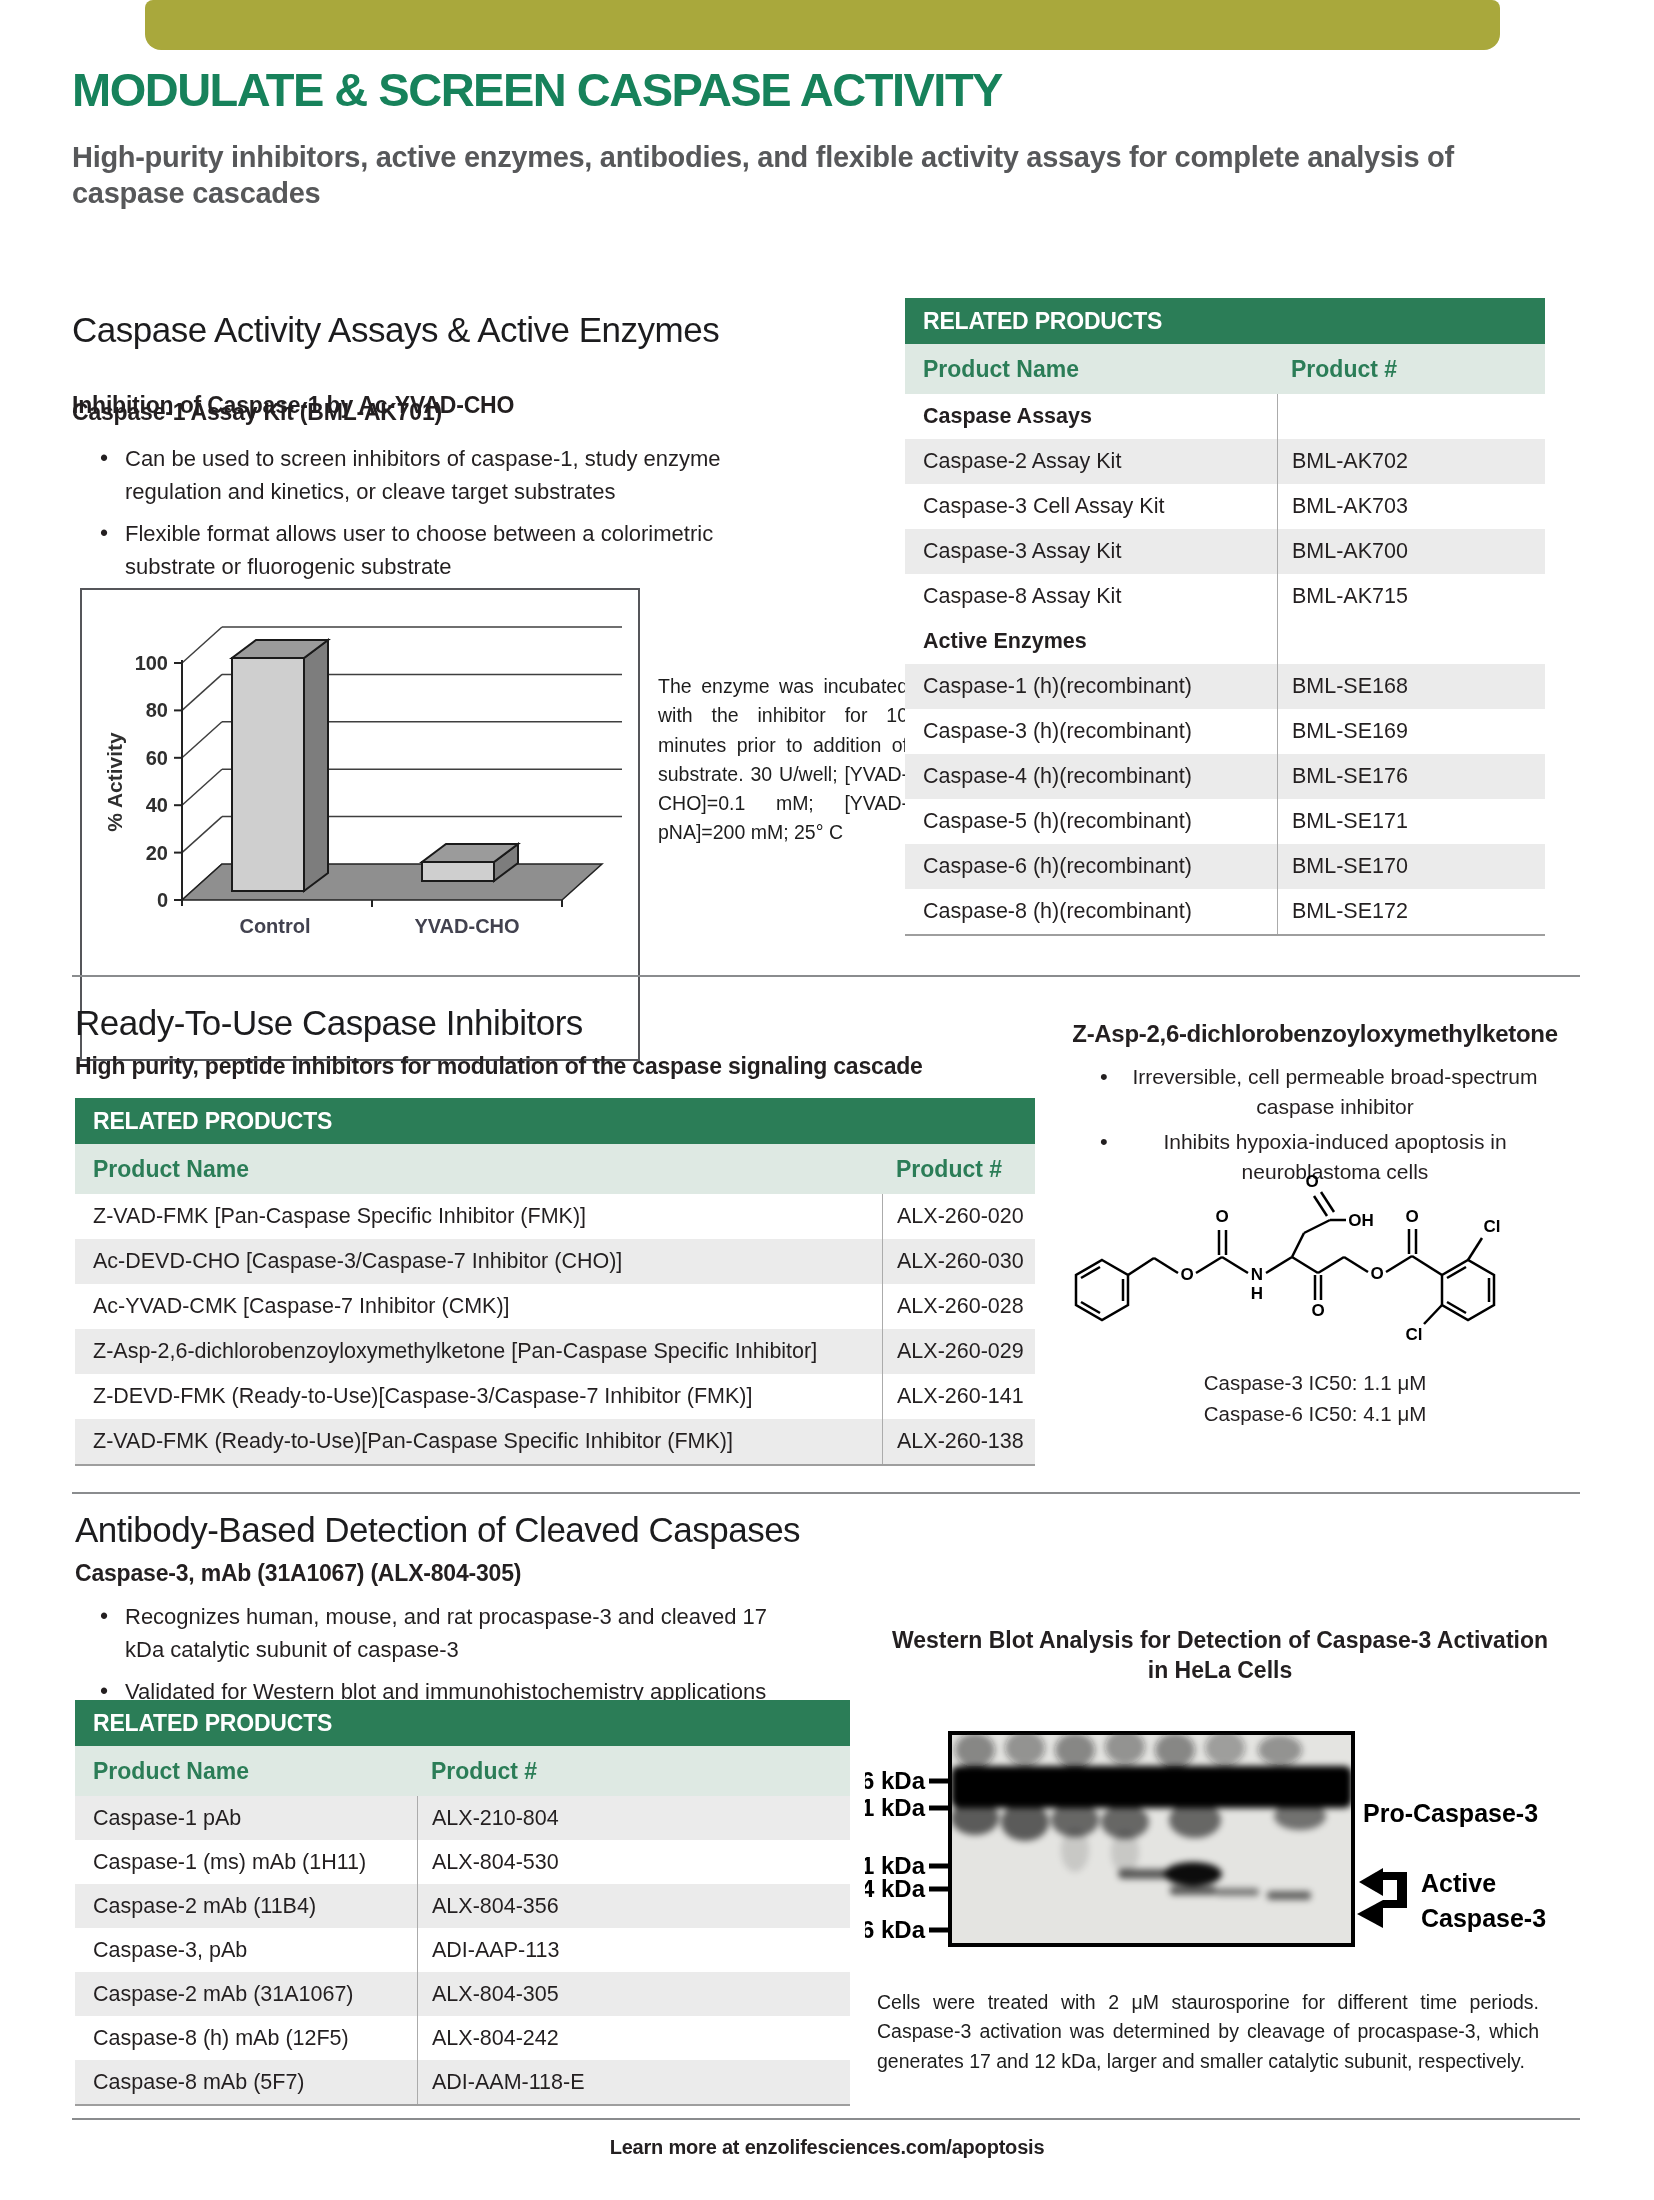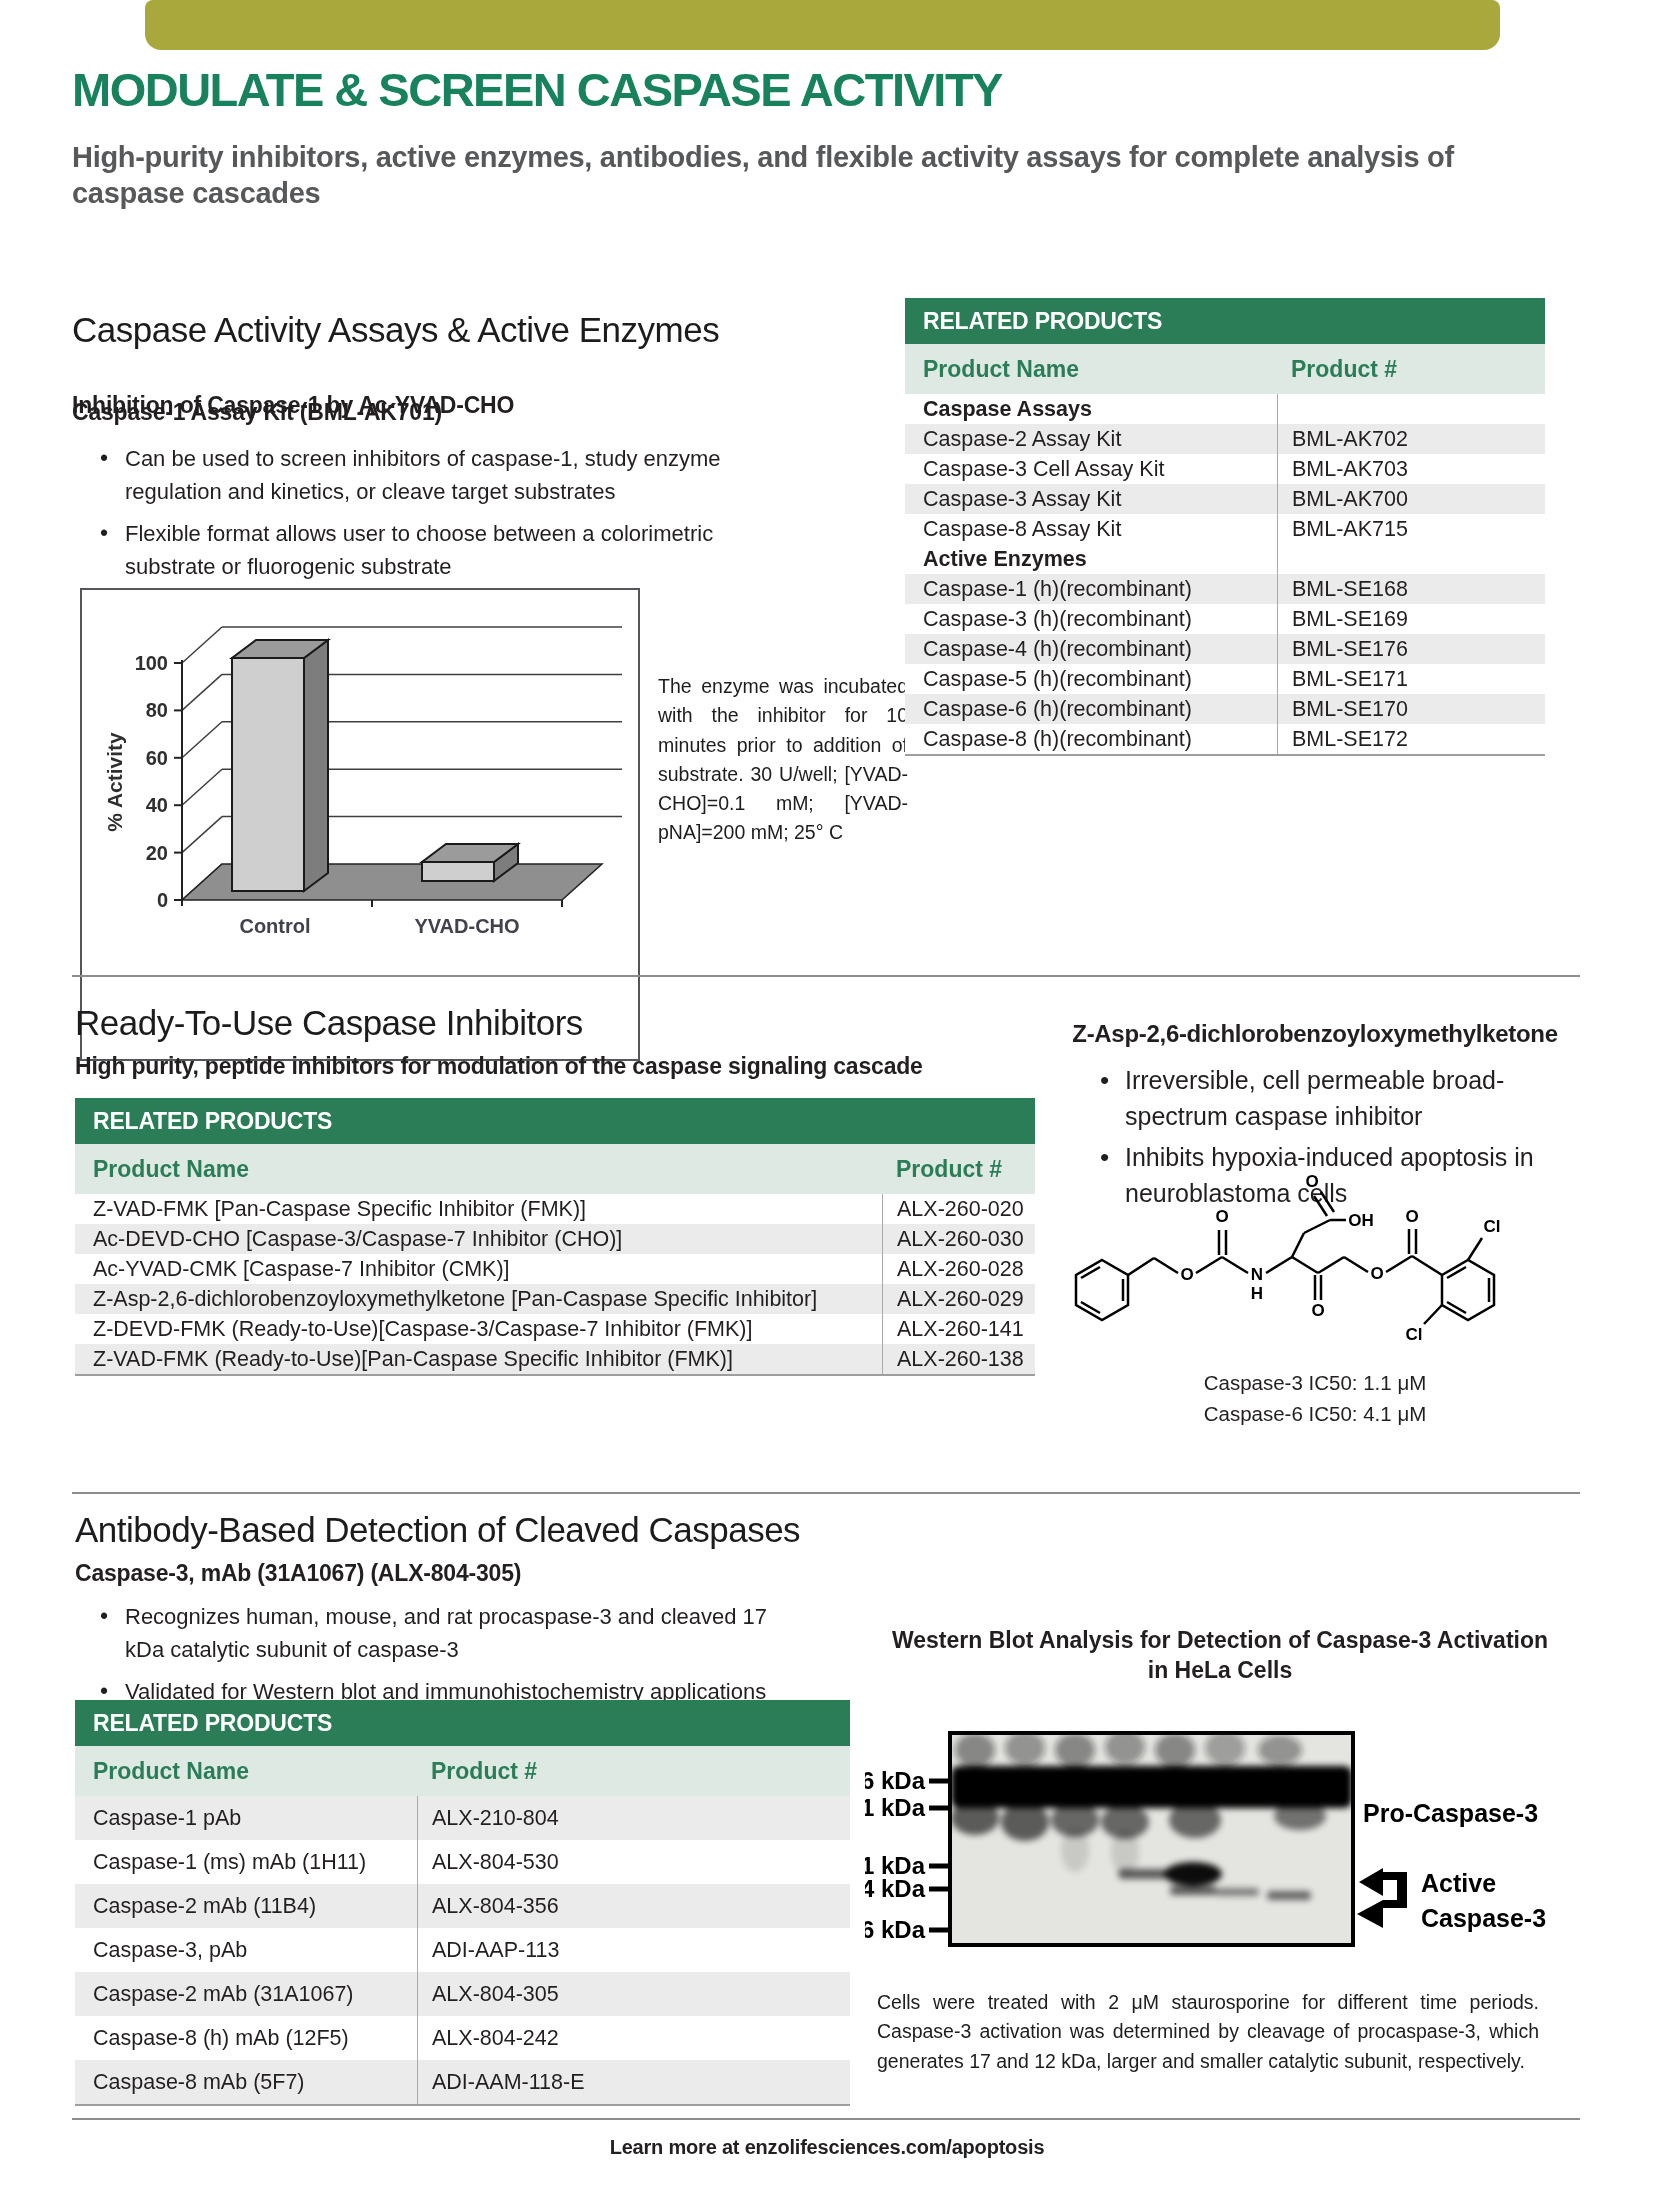--- a/index.html
+++ b/index.html
@@ -27,40 +27,40 @@
   #s1-caption { top:672px; left:658px; width:250px; }
 
   
   .rp-table { position:absolute; border-bottom:2px solid #9E9E9E; box-sizing:border-box; }
   .rp-head { background:#2B7D57; color:#fff; font-weight:700; font-size:23px;
              height:46px; line-height:46px; padding-left:18px; letter-spacing:-0.2px; }
   .rp-cols { display:flex; background:#DEE9E3; height:50px; align-items:center;
              color:#2B7D57; font-weight:700; font-size:23px; }
   .rp-cols .name { padding-left:18px; box-sizing:border-box; }
   .rp-cols .numh { padding-left:14px; box-sizing:border-box; }
-  .rp-row { display:flex; height:30px; align-items:stretch; font-size:21.5px; background:#fff; }
+  .rp-row { display:flex; height:45px; align-items:stretch; font-size:21.5px; background:#fff; }
   .rp-row .name { padding-left:18px; box-sizing:border-box; display:flex; align-items:center; }
   .rp-row .num  { border-left:1.5px solid #ABABAB; padding-left:14px; box-sizing:border-box;
                   display:flex; align-items:center; flex:1; }
   .rp-row.g { background:#EBEBEB; }
   .rp-row.sec .name { font-weight:700; }
 
   .rp1 { top:298px;  left:905px; width:640px; }
   .rp1 .name, .rp1 .rp-cols .name { flex:0 0 372px; width:372px; }
   .rp2 { top:1098px; left:75px;  width:960px; }
   .rp2 .name, .rp2 .rp-cols .name { flex:0 0 807px; width:807px; }
   .rp3 { top:1700px; left:75px;  width:775px; }
   .rp3 .name, .rp3 .rp-cols .name { flex:0 0 342px; width:342px; }
   .rp3 .rp-row { height:44px; }
 
   .rule { position:absolute; left:72px; width:1508px; height:2px; background:#8A8C8E; }
 
   .mol-name { position:absolute; top:1020px; left:1050px; width:530px; text-align:center;
               font-size:24px; font-weight:700; letter-spacing:-0.3px; white-space:nowrap; }
-  .mol-bullets { top:1062px; left:1095px; width:450px; font-size:25px; line-height:1.45; }
+  .mol-bullets { top:1062px; left:1095px; width:450px; font-size:21px; line-height:1.45;text-align:center; }
   .mol-bullets li { margin-bottom:4px; }
   .ic50 { position:absolute; top:1368px; left:1050px; width:530px; text-align:center;
           font-size:20.5px; line-height:1.5; }
 
   .wb-title { position:absolute; top:1626px; left:870px; width:700px; text-align:center;
               font-size:23px; font-weight:700; line-height:1.3; }
   #wb-caption { top:1988px; left:877px; width:662px; }
 
   .footer-text { position:absolute; top:2136px; left:0; width:1654px; text-align:center;
                  font-size:20px; font-weight:700; letter-spacing:-0.2px; }

